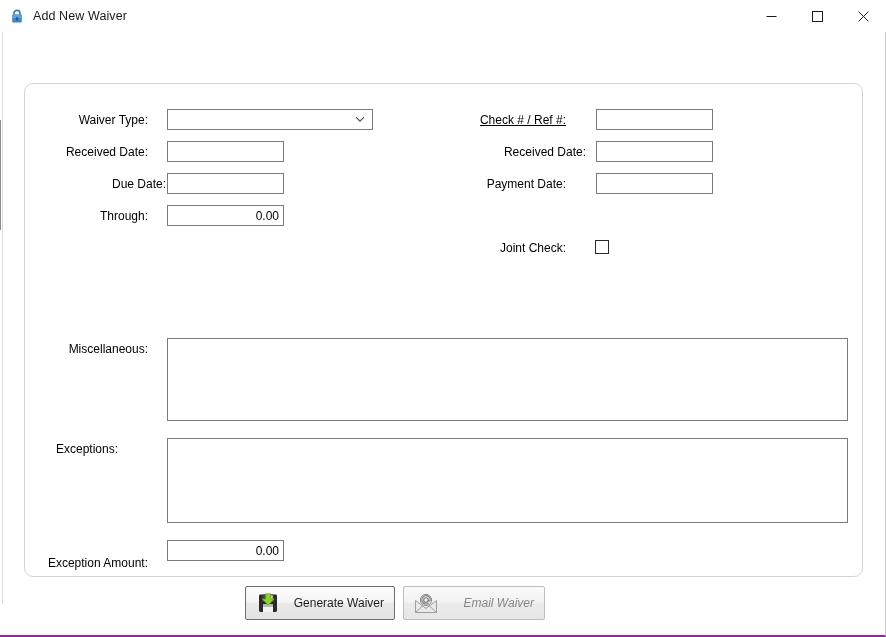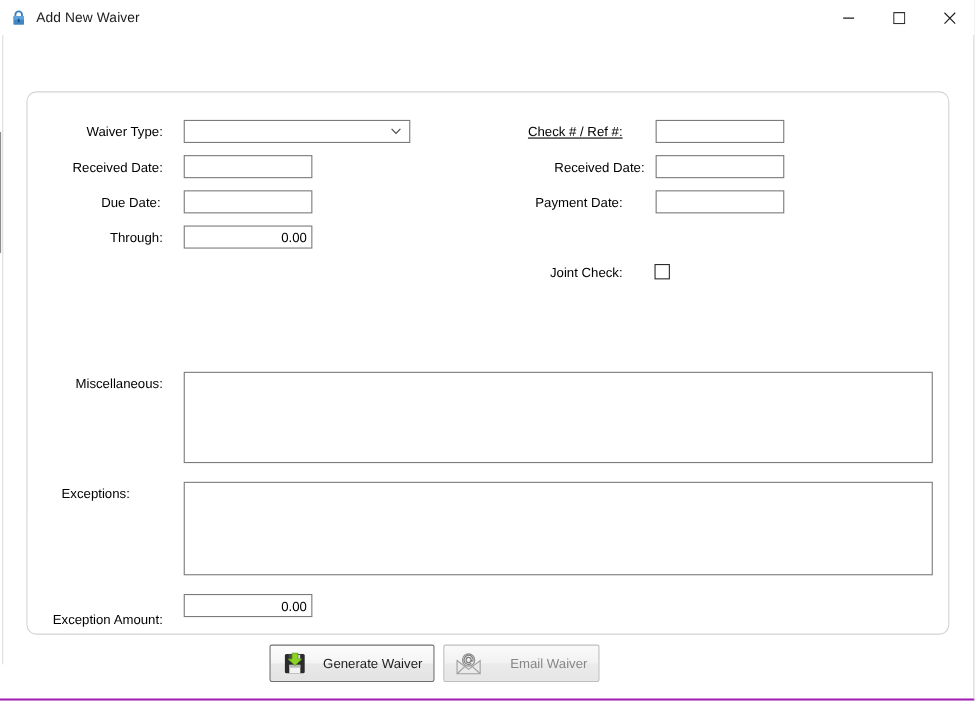--- a/index.html
+++ b/index.html
@@ -176,21 +176,21 @@
     justify-content: center;
   }
   .btn .blabel {
     flex: 1;
     text-align: right;
     font-size: 12px;
     padding-right: 10px;
     white-space: nowrap;
   }
   .btn.enabled .blabel { color: #1d1d1d; }
-  .btn.disabled .blabel { color: #878787; }
+  .btn.disabled .blabel { color: #878787; font-style: italic; }
 </style>
 </head>
 <body>
 
 <div class="window">
 
   <div class="edge-artifact"></div>
   <div class="edge-artifact2"></div>
 
   <div class="titlebar">
@@ -228,21 +228,21 @@
   <div class="field-label" style="left:30px; top:113px; width:118px;">Waiver Type:</div>
   <div class="combo" style="left:167px; top:109px; width:206px; height:21px;">
     <svg class="chev" width="10" height="7" viewBox="0 0 10 7">
       <path d="M1 1.2L5 5.2L9 1.2" fill="none" stroke="#4a4a4a" stroke-width="1.1"></path>
     </svg>
   </div>
 
   <div class="field-label" style="left:30px; top:145px; width:118px;">Received Date:</div>
   <input class="txt" style="left: 167px; top: 141px; width: 117px; height: 21px;" type="text" value="">
 
-  <div class="field-label" style="left:28px; top:177px; width:118px;">Due Date:</div>
+  <div class="field-label" style="left:48px; top:177px; width:118px;">Due Date:</div>
   <input class="txt" style="left: 167px; top: 173px; width: 117px; height: 21px;" type="text" value="">
 
   <div class="field-label" style="left:30px; top:209px; width:118px;">Through:</div>
   <input class="txt num" style="left: 167px; top: 205px; width: 117px; height: 21px;" type="text" value="0.00">
 
   <div class="field-label" style="left:420px; top:113px; width:146px;text-decoration:underline;">Check # / Ref #:</div>
   <input class="txt" style="left: 596px; top: 109px; width: 117px; height: 21px;" type="text" value="">
 
   <div class="field-label" style="left:440px; top:145px; width:146px;">Received Date:</div>
   <input class="txt" style="left: 596px; top: 141px; width: 117px; height: 21px;" type="text" value="">

